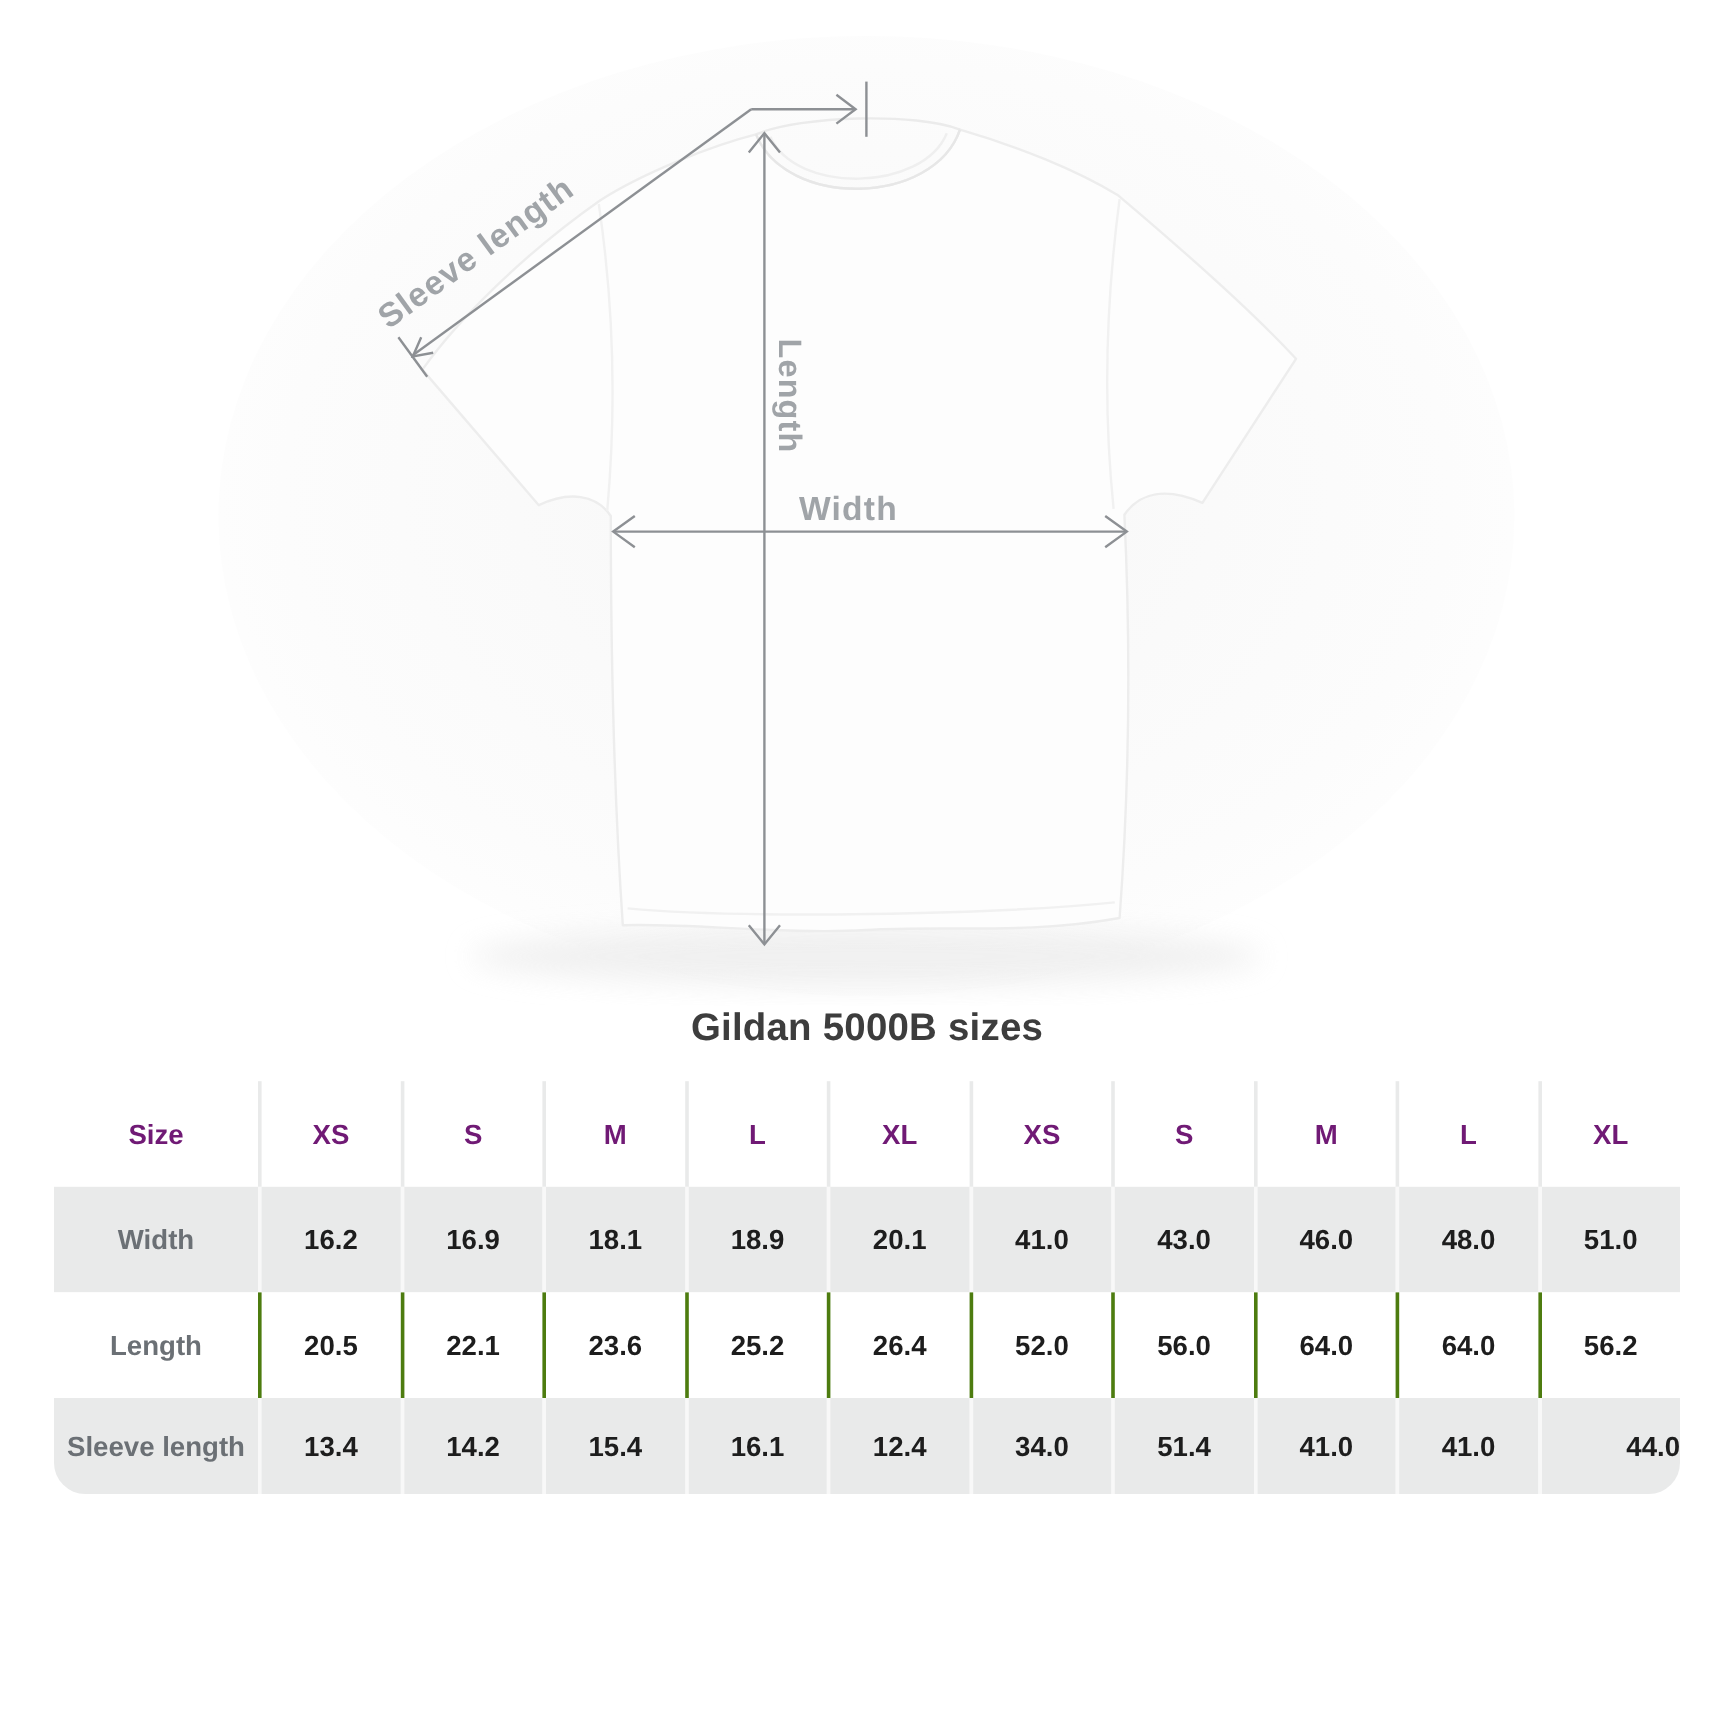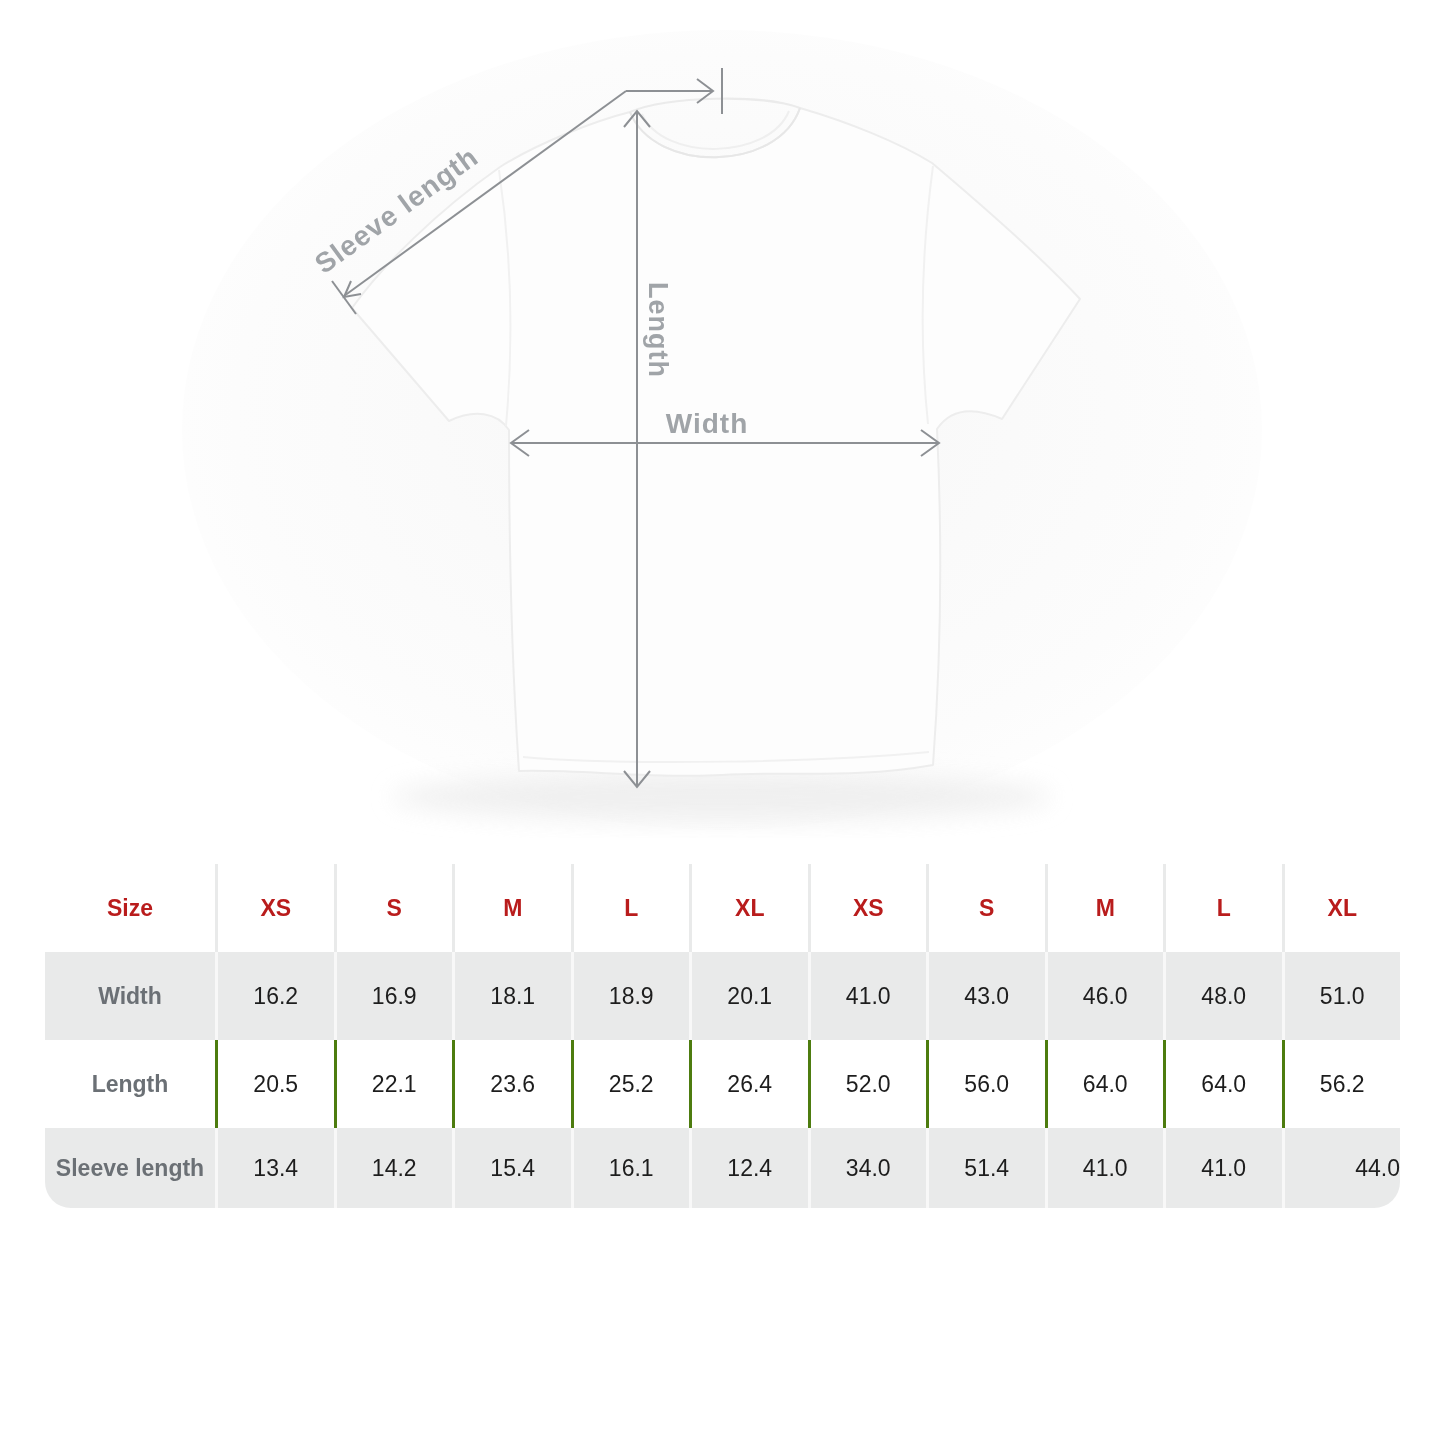--- a/index.html
+++ b/index.html
@@ -60,26 +60,26 @@
   .unit-sub {
     font-size: 20px;
     font-style: italic;
     color: #6b7075;
     margin-top: 6px;
   }
   
   tr.sizes th {
     height: 88px;
     background: #ffffff;
-    color: #b91c1c;
+    color: #701a75;
     font-weight: 700;
   }
   tr.sizes th + th { border-left: 3px solid #e9eaea; }
   
-  tbody td { color: #1d1d1d; font-weight: 400; }
+  tbody td { color: #1d1d1d; font-weight: 700; }
   tbody th.rowlabel { color: #6b7075; font-weight: 700; }
   tr.striped th, tr.striped td { background: #e9eaea; height: 88px; }
   tr.plain  th, tr.plain  td { background: #ffffff; height: 88px; }
   tr.striped td + td, tr.striped td:first-of-type { border-left: 3px solid #f8f8f8; }
   tr.plain   td + td, tr.plain   td:first-of-type { border-left: 3px solid #4d7c0f; }
   tr.last th, tr.last td { height: 80px; }
   tr.last th.rowlabel { border-bottom-left-radius: 26px; }
   tr.last td.lastcell { border-bottom-right-radius: 26px; text-align: right; }
 </style>
 </head>
@@ -147,20 +147,21 @@
 
     <g fill="#a0a4a8" font-family="Liberation Sans, sans-serif" font-weight="bold">
       <text transform="translate(402,218) rotate(-36)" font-size="28" text-anchor="middle" letter-spacing="1">Sleeve length</text>
       <text transform="translate(649,330) rotate(90)" font-size="27" text-anchor="middle" letter-spacing="1">Length</text>
       <text x="707" y="433" font-size="28" text-anchor="middle" letter-spacing="1">Width</text>
     </g>
   </svg>
 </div>
 
 <div class="title-block">
+  <div class="page-title">Gildan 5000B sizes</div>
 </div>
 
 <table class="size-chart">
   <colgroup>
     <col style="width:170px">
     <col>
       <col>
       <col>
       <col>
       <col>

